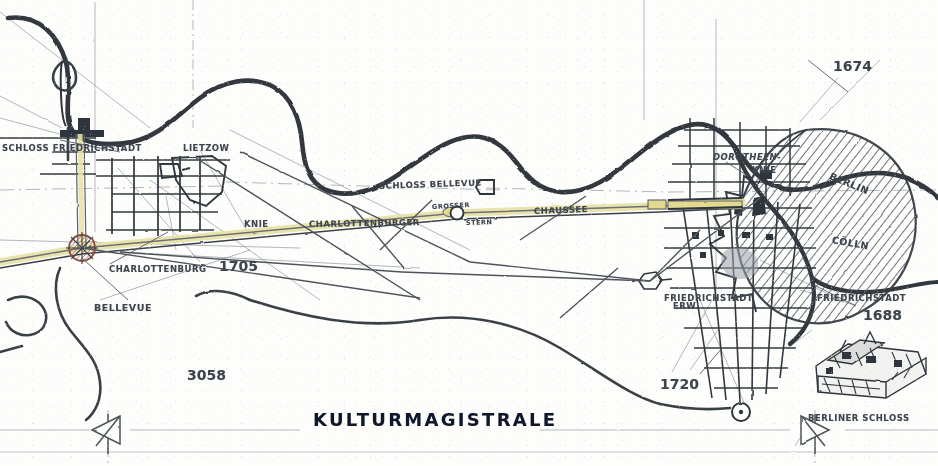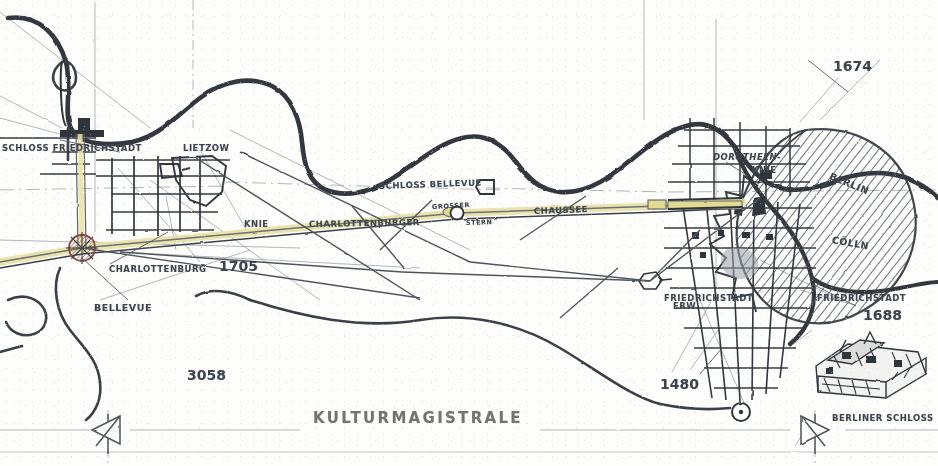--- a/index.html
+++ b/index.html
@@ -28,21 +28,21 @@
     position:absolute;
     color:#3d444c;
     font-family:"DejaVu Sans", sans-serif;
     letter-spacing:.5px;
     white-space:nowrap;
     text-shadow:0 0 1px rgba(120,130,140,.35);
     transform-origin:0 50%;
   }
   .place{font-size:8.5px;font-weight:700;}
   .year{font-size:14px;font-weight:700;letter-spacing:0;font-family:"DejaVu Sans",sans-serif;}
-  .title{font-size:15px;font-weight:700;letter-spacing:2.3px;color:#737373;}
+  .title{font-size:18px;font-weight:700;letter-spacing:2.3px;color:#0f172a;}
   .tiny{font-size:6.5px;font-weight:700;}
   .mid{font-size:9.5px;font-weight:700;}
 </style>
 </head>
 <body>
 
 <div id="sheet">
 
   <svg id="art" viewBox="0 0 938 466">
     <defs>
@@ -343,24 +343,24 @@
     <span class="lbl tiny" style="left:466px;top:219px;transform:rotate(-2deg);">STERN</span>
     <span class="lbl place" style="left:713px;top:152px;font-style:italic;">DOROTHEEN-</span>
     <span class="lbl place" style="left:752px;top:165px;">KNIE</span>
     <span class="lbl mid" style="left:830px;top:170px;transform:rotate(22deg);">BERLIN</span>
     <span class="lbl mid" style="left:832px;top:234px;transform:rotate(10deg);">CÖLLN</span>
     <span class="lbl place" style="left:673px;top:281px;margin-top:20px;">ERW.</span>
     <span class="lbl place" style="left:664px;top:293px;">FRIEDRICHSTADT</span>
     <span class="lbl place" style="left:817px;top:293px;">FRIEDRICHSTADT</span>
     <span class="lbl place" style="left:109px;top:264px;">CHARLOTTENBURG</span>
     <span class="lbl mid" style="left:94px;top:302px;">BELLEVUE</span>
-    <span class="lbl place" style="left:832px;top:413px;">BERLINER SCHLOSS</span>
+    <span class="lbl place" style="left:808px;top:413px;">BERLINER SCHLOSS</span>
 
     <span class="lbl year" style="left:833px;top:58px;">1674</span>
     <span class="lbl year" style="left:863px;top:307px;">1688</span>
     <span class="lbl year" style="left:219px;top:258px;">1705</span>
     <span class="lbl year" style="left:187px;top:367px;">3058</span>
-    <span class="lbl year" style="left:660px;top:376px;">1480</span>
+    <span class="lbl year" style="left:660px;top:376px;">1720</span>
 
     <span class="lbl title" style="left:313px;top:409px;">KULTURMAGISTRALE</span>
   </div>
 
 </div>
 
 </body></html>

